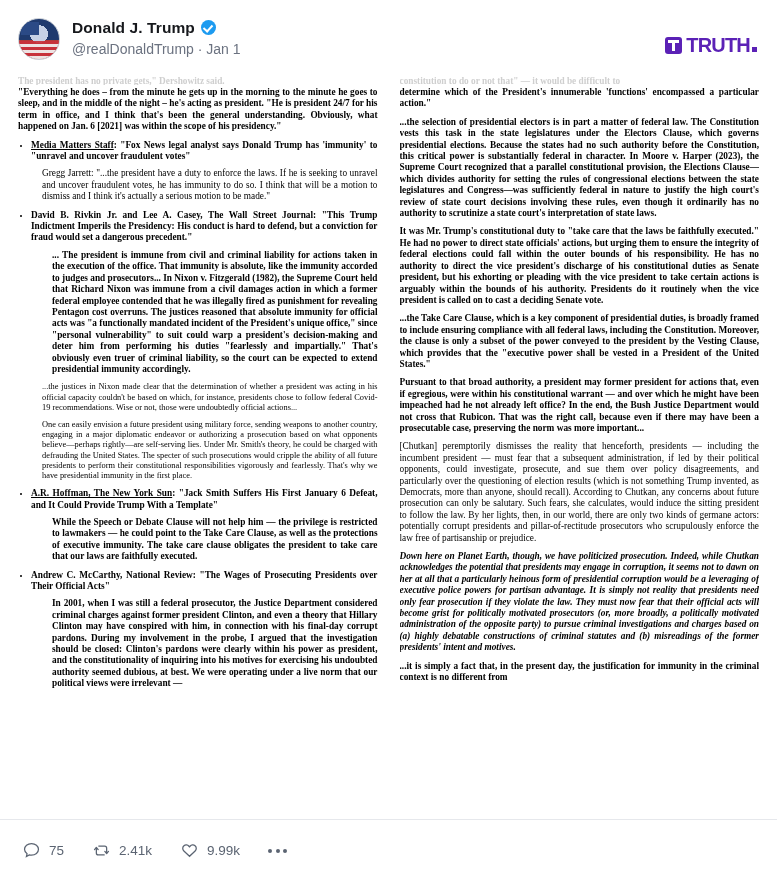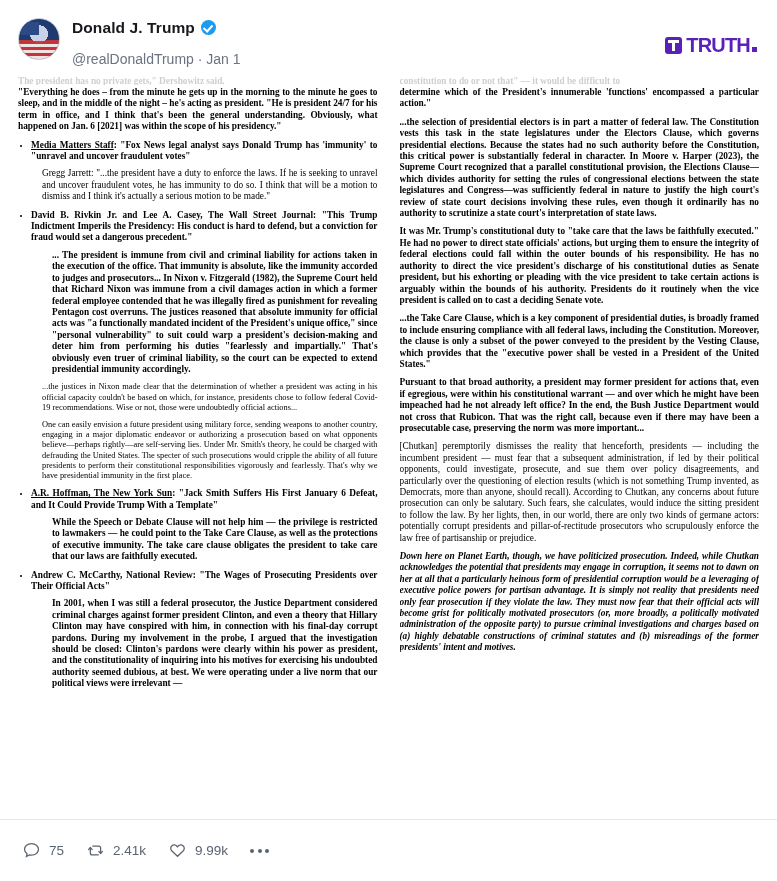--- a/index.html
+++ b/index.html
@@ -81,21 +81,21 @@
     position: absolute;
     left: 4px; top: 3.2px;
     width: 4px; height: 7px;
     border: solid #fff;
     border-width: 0 2px 2px 0;
     transform: rotate(42deg);
   }
   .handle-row {
     font-size: 14px;
     color: #6b7280;
-    margin-top: 14px;
+    margin-top: 4px;
     line-height: 17px;
   }
   .brand {
     position: absolute;
     right: 20px;
     top: 34px;
     display: flex;
     align-items: center;
     font-weight: bold;
     font-size: 20px;
@@ -200,21 +200,21 @@
 
   
   .footer {
     position: absolute;
     left: 0; right: 0; bottom: 0;
     height: 62px;
     border-top: 1px solid #e6e8ec;
     display: flex;
     align-items: center;
     padding: 0 22px;
-    gap: 22px;
+    gap: 28px;
     background: #fff;
   }
   .action {
     display: flex;
     align-items: center;
     gap: 8px;
     color: #5b6472;
     font-size: 13.5px;
     font-family: "Liberation Sans", sans-serif;
     cursor: pointer;
@@ -284,20 +284,21 @@
 
     <div class="col">
       <p class="clipped-top">constitution to do or not that" — it would be difficult to</p>
       <p class="b">determine which of the President's innumerable 'functions' encompassed a particular action."</p>
       <p class="b">...the selection of presidential electors is in part a matter of federal law. The Constitution vests this task in the state legislatures under the Electors Clause, which governs presidential elections. Because the states had no such authority before the Constitution, this critical power is substantially federal in character. In Moore v. Harper (2023), the Supreme Court recognized that a parallel constitutional provision, the Elections Clause—which divides authority for setting the rules of congressional elections between the state legislatures and Congress—was sufficiently federal in nature to justify the high court's review of state court decisions involving these rules, even though it ordinarily has no authority to scrutinize a state court's interpretation of state laws.</p>
       <p class="b">It was Mr. Trump's constitutional duty to "take care that the laws be faithfully executed." He had no power to direct state officials' actions, but urging them to ensure the integrity of federal elections could fall within the outer bounds of his responsibility. He has no authority to direct the vice president's discharge of his constitutional duties as Senate president, but his exhorting or pleading with the vice president to take certain actions is arguably within the bounds of his authority. Presidents do it routinely when the vice president is called on to cast a deciding Senate vote.</p>
       <p class="b">...the Take Care Clause, which is a key component of presidential duties, is broadly framed to include ensuring compliance with all federal laws, including the Constitution. Moreover, the clause is only a subset of the power conveyed to the president by the Vesting Clause, which provides that the "executive power shall be vested in a President of the United States."</p>
       <p class="b">Pursuant to that broad authority, a president may former president for actions that, even if egregious, were within his constitutional warrant — and over which he might have been impeached had he not already left office? In the end, the Bush Justice Department would not cross that Rubicon. That was the right call, because even if there may have been a prosecutable case, preserving the norm was more important...</p>
       <p>[Chutkan] peremptorily dismisses the reality that henceforth, presidents — including the incumbent president — must fear that a subsequent administration, if led by their political opponents, could investigate, prosecute, and sue them over policy disagreements, and particularly over the questioning of election results (which is not something Trump invented, as Democrats, more than anyone, should recall). According to Chutkan, any concerns about future prosecution can only be salutary. Such fears, she calculates, would induce the sitting president to follow the law. By her lights, then, in our world, there are only two kinds of germane actors: potentially corrupt presidents and pillar-of-rectitude prosecutors who scrupulously enforce the law free of partisanship or prejudice.</p>
       <p class="b i">Down here on Planet Earth, though, we have politicized prosecution. Indeed, while Chutkan acknowledges the potential that presidents may engage in corruption, it seems not to dawn on her at all that a particularly heinous form of presidential corruption would be a leveraging of executive police powers for partisan advantage. It is simply not reality that presidents need only fear prosecution if they violate the law. They must now fear that their official acts will become grist for politically motivated prosecutors (or, more broadly, a politically motivated administration of the opposite party) to pursue criminal investigations and charges based on (a) highly debatable constructions of criminal statutes and (b) misreadings of the former presidents' intent and motives.</p>
+      <p class="b">...it is simply a fact that, in the present day, the justification for immunity in the criminal context is no different from</p>
       <div class="fade-bottom"></div>
     </div>
 
   </div>
 </div>
 
 <div class="footer">
 
   <div class="action">
     <svg class="ic" viewBox="0 0 24 24">

